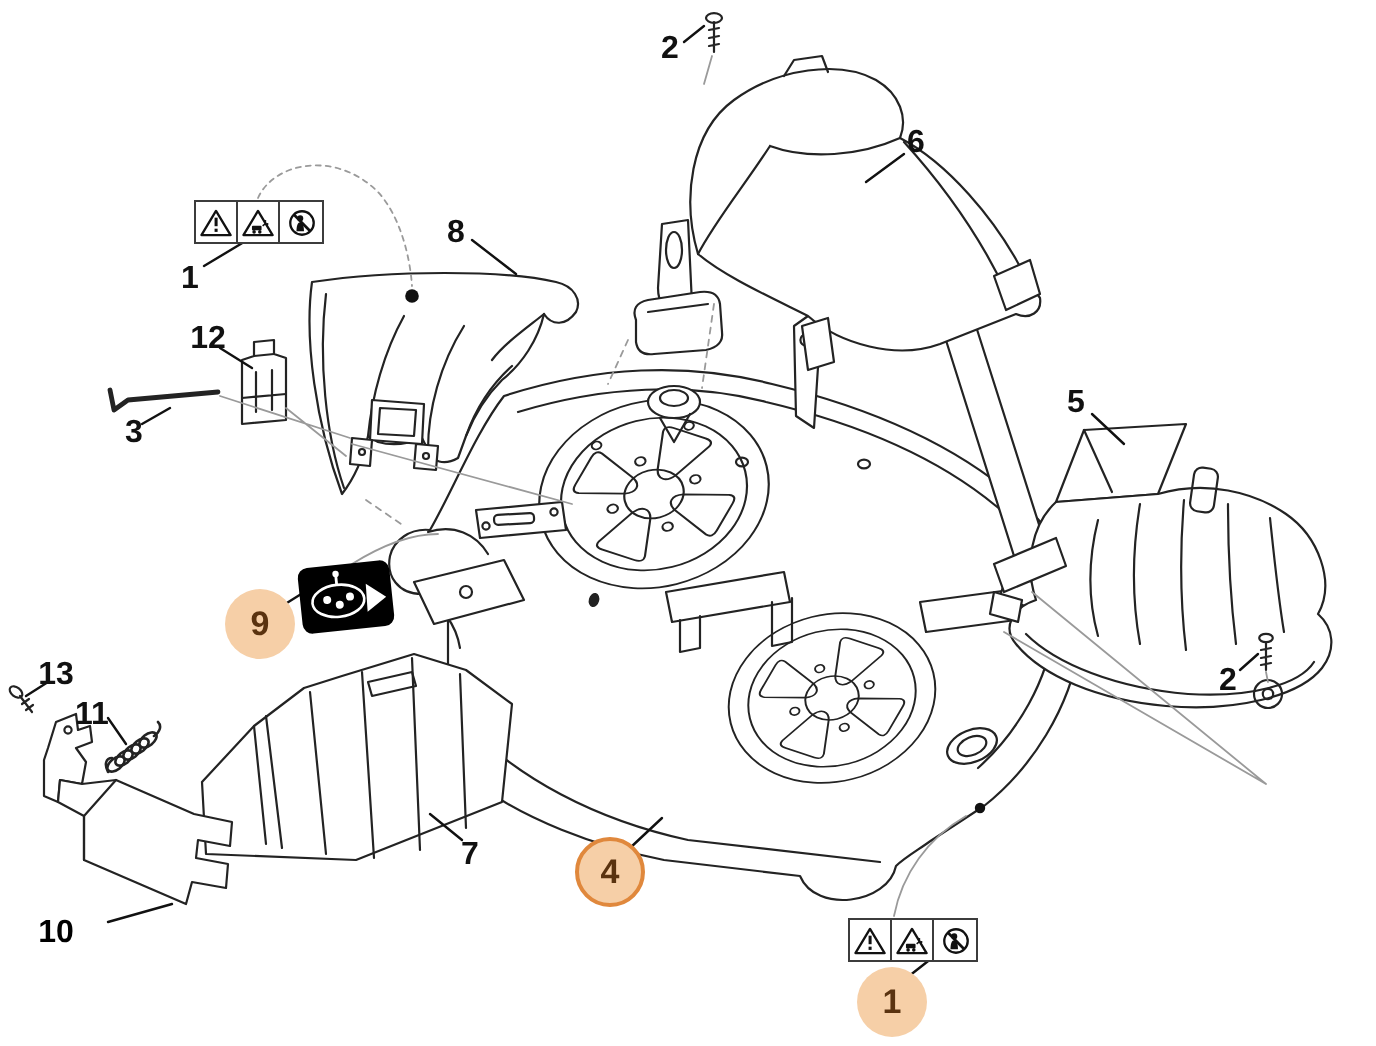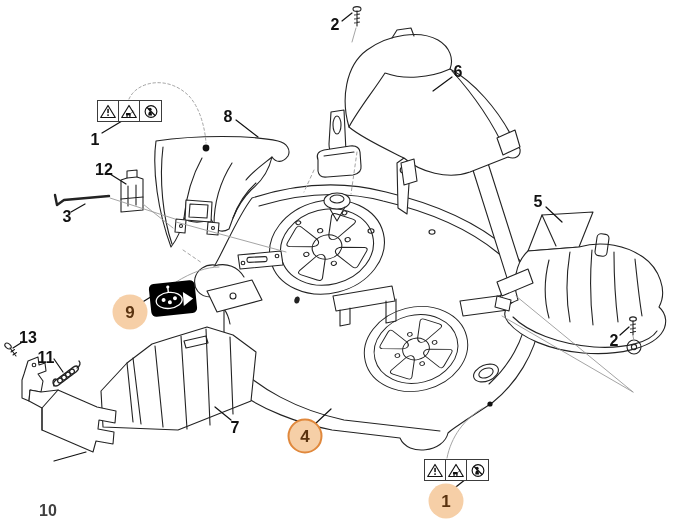--- a/index.html
+++ b/index.html
@@ -281,18 +281,18 @@
     <div class="callout hl" style="left: 446px; top: 501px; background: rgb(246, 207, 167); color: rgb(90, 51, 16);">1</div>
     <div class="callout" style="left: 335px; top: 25px; color: rgb(17, 17, 17);">2</div>
     <div class="callout" style="left: 614px; top: 341px; color: rgb(17, 17, 17);">2</div>
     <div class="callout" style="left: 67px; top: 217px; color: rgb(17, 17, 17);">3</div>
     <div class="callout hl" style="left: 305px; top: 436px; background: rgb(246, 207, 167); color: rgb(90, 51, 16); border: 2.5px solid rgb(224, 136, 60);">4</div>
     <div class="callout" style="left: 538px; top: 202px; color: rgb(17, 17, 17);">5</div>
     <div class="callout" style="left: 458px; top: 72px; color: rgb(17, 17, 17);">6</div>
     <div class="callout" style="left: 235px; top: 428px; color: rgb(17, 17, 17);">7</div>
     <div class="callout" style="left: 228px; top: 117px; color: rgb(17, 17, 17);">8</div>
     <div class="callout hl" style="left: 130px; top: 312px; background: rgb(246, 207, 167); color: rgb(90, 51, 16);">9</div>
-    <div class="callout" style="left: 48px; top: 467px; color: #404040; margin-top: 44px;">10</div>
+    <div class="callout" style="left: 28px; top: 467px; color: #000000;">10</div>
     <div class="callout" style="left: 46px; top: 358px; color: rgb(17, 17, 17);">11</div>
     <div class="callout" style="left: 104px; top: 170px; color: rgb(17, 17, 17); text-align: center;">12</div>
     <div class="callout" style="left: 28px; top: 338px; color: rgb(17, 17, 17);">13</div>
     <div class="callout" style="left: 95px; top: 140px; color: rgb(17, 17, 17);">1</div>
   </div>
 
 </body></html>

